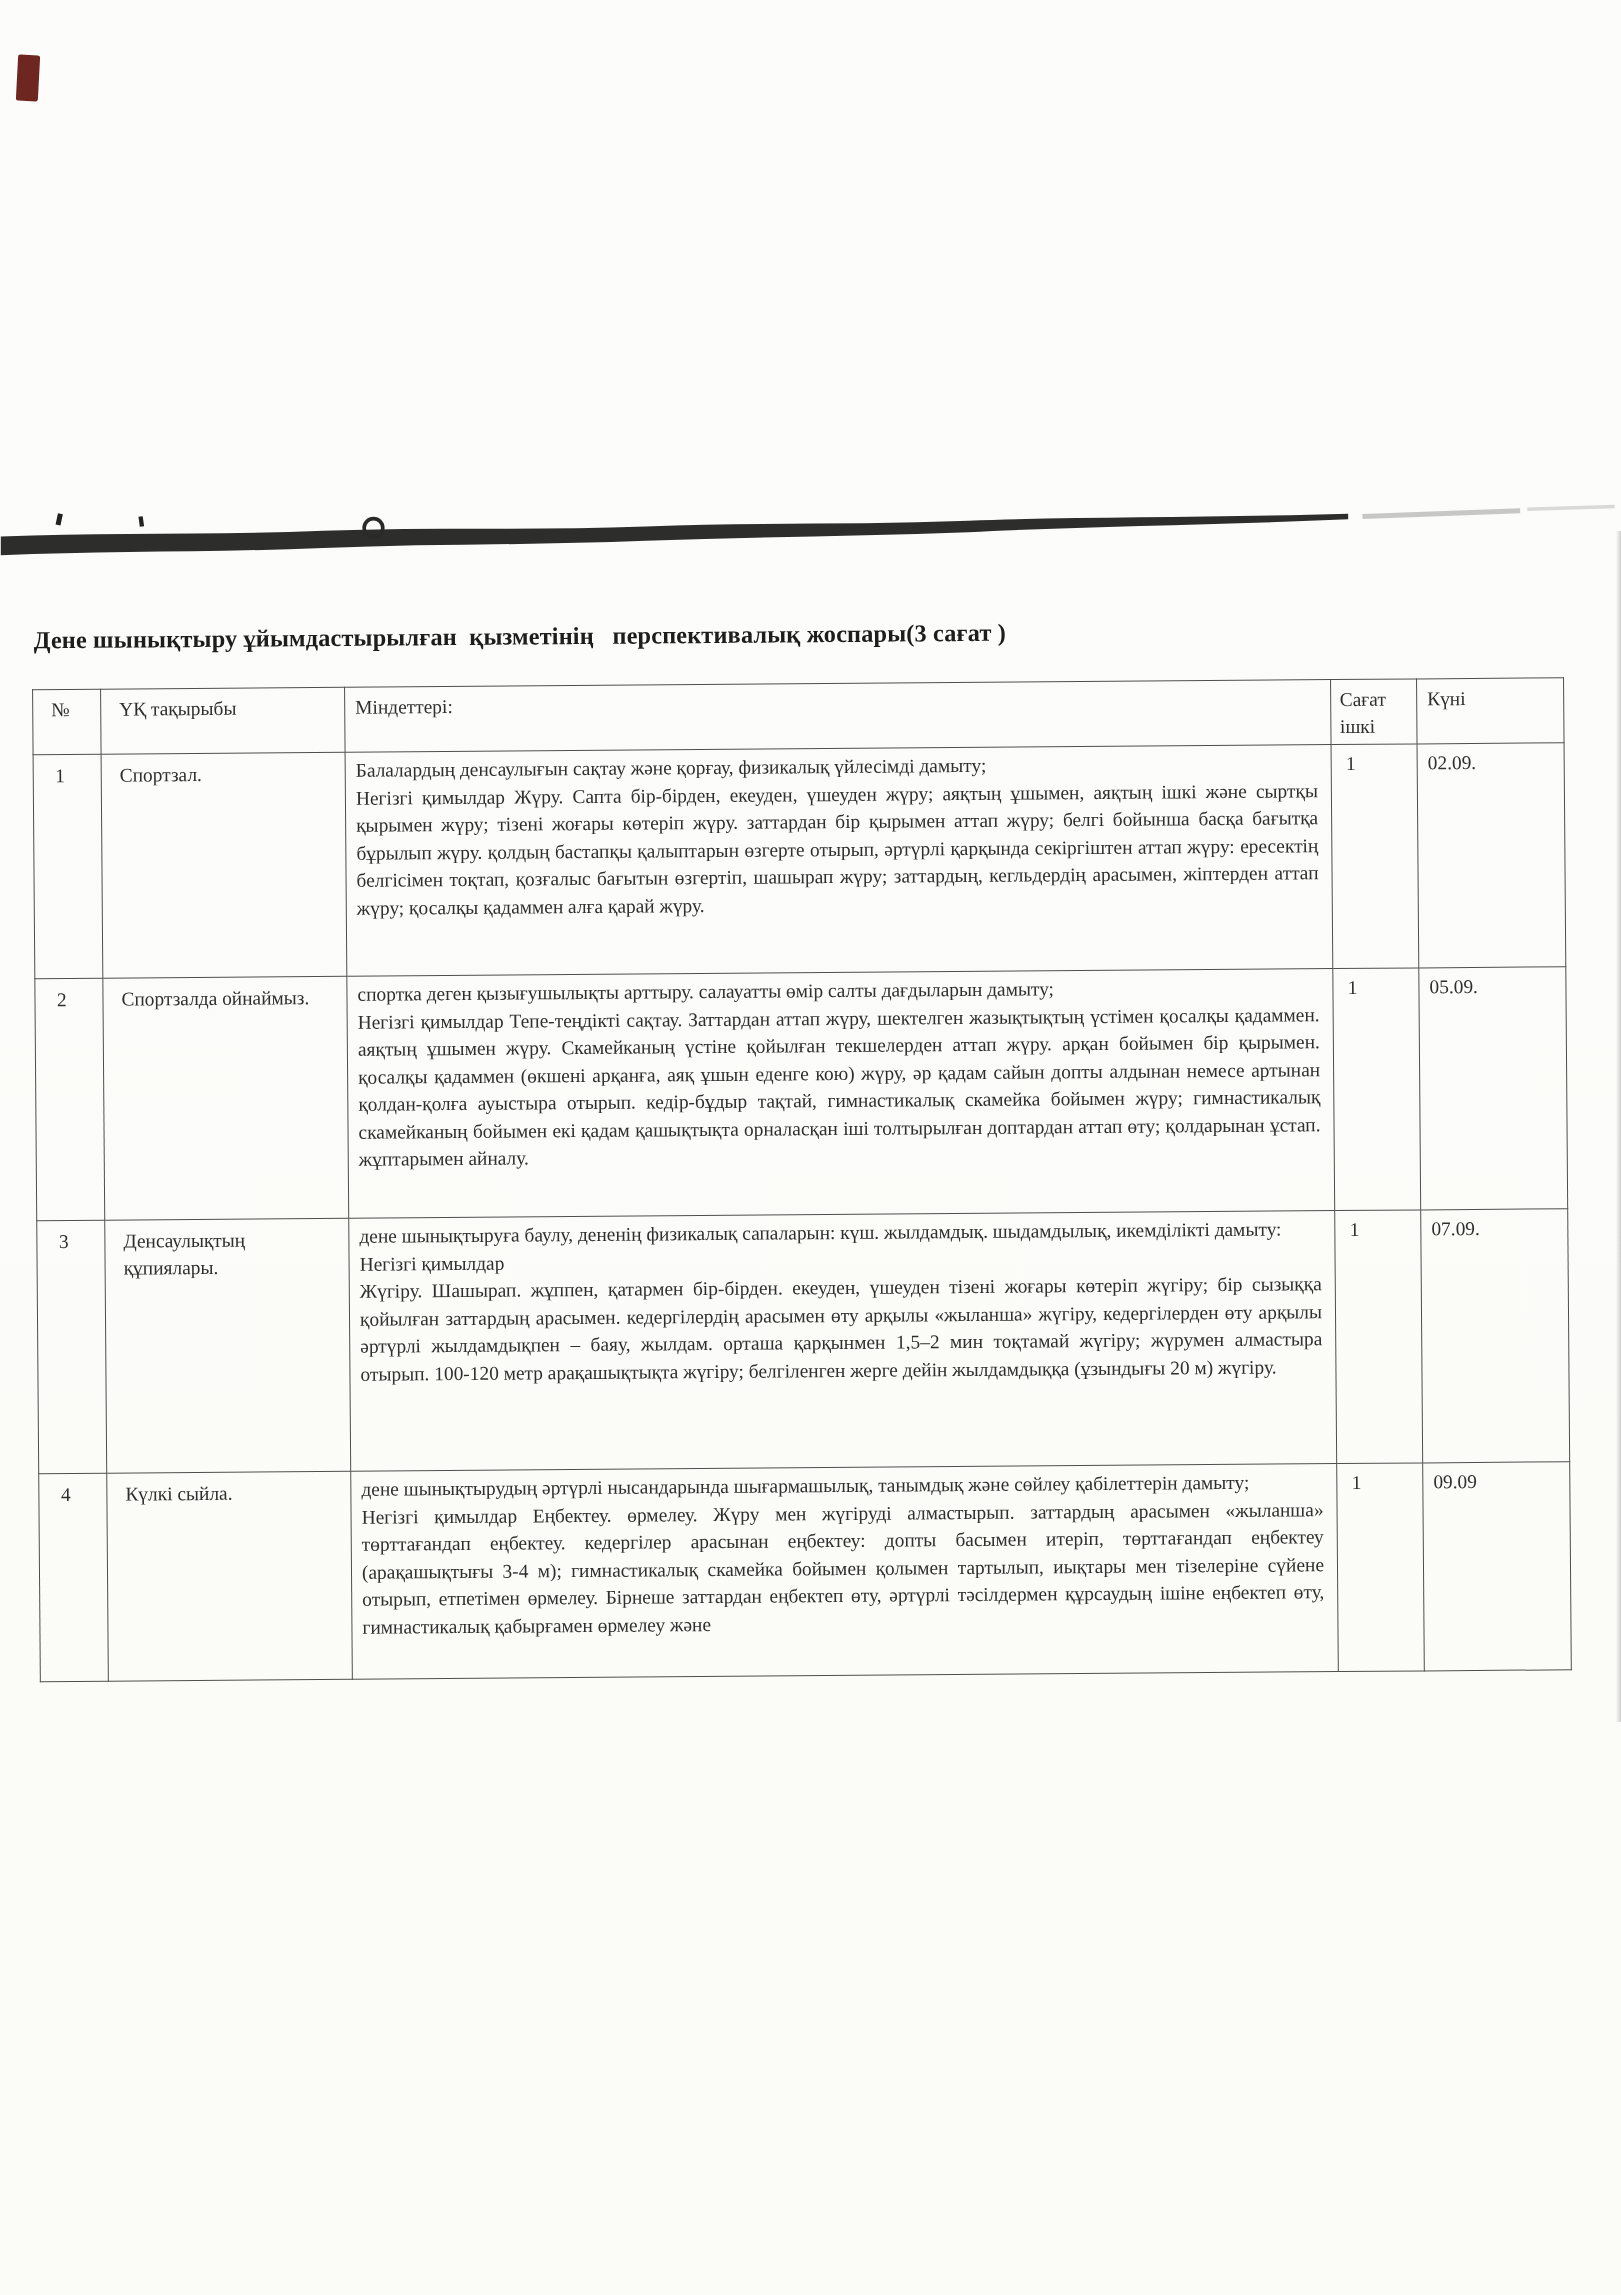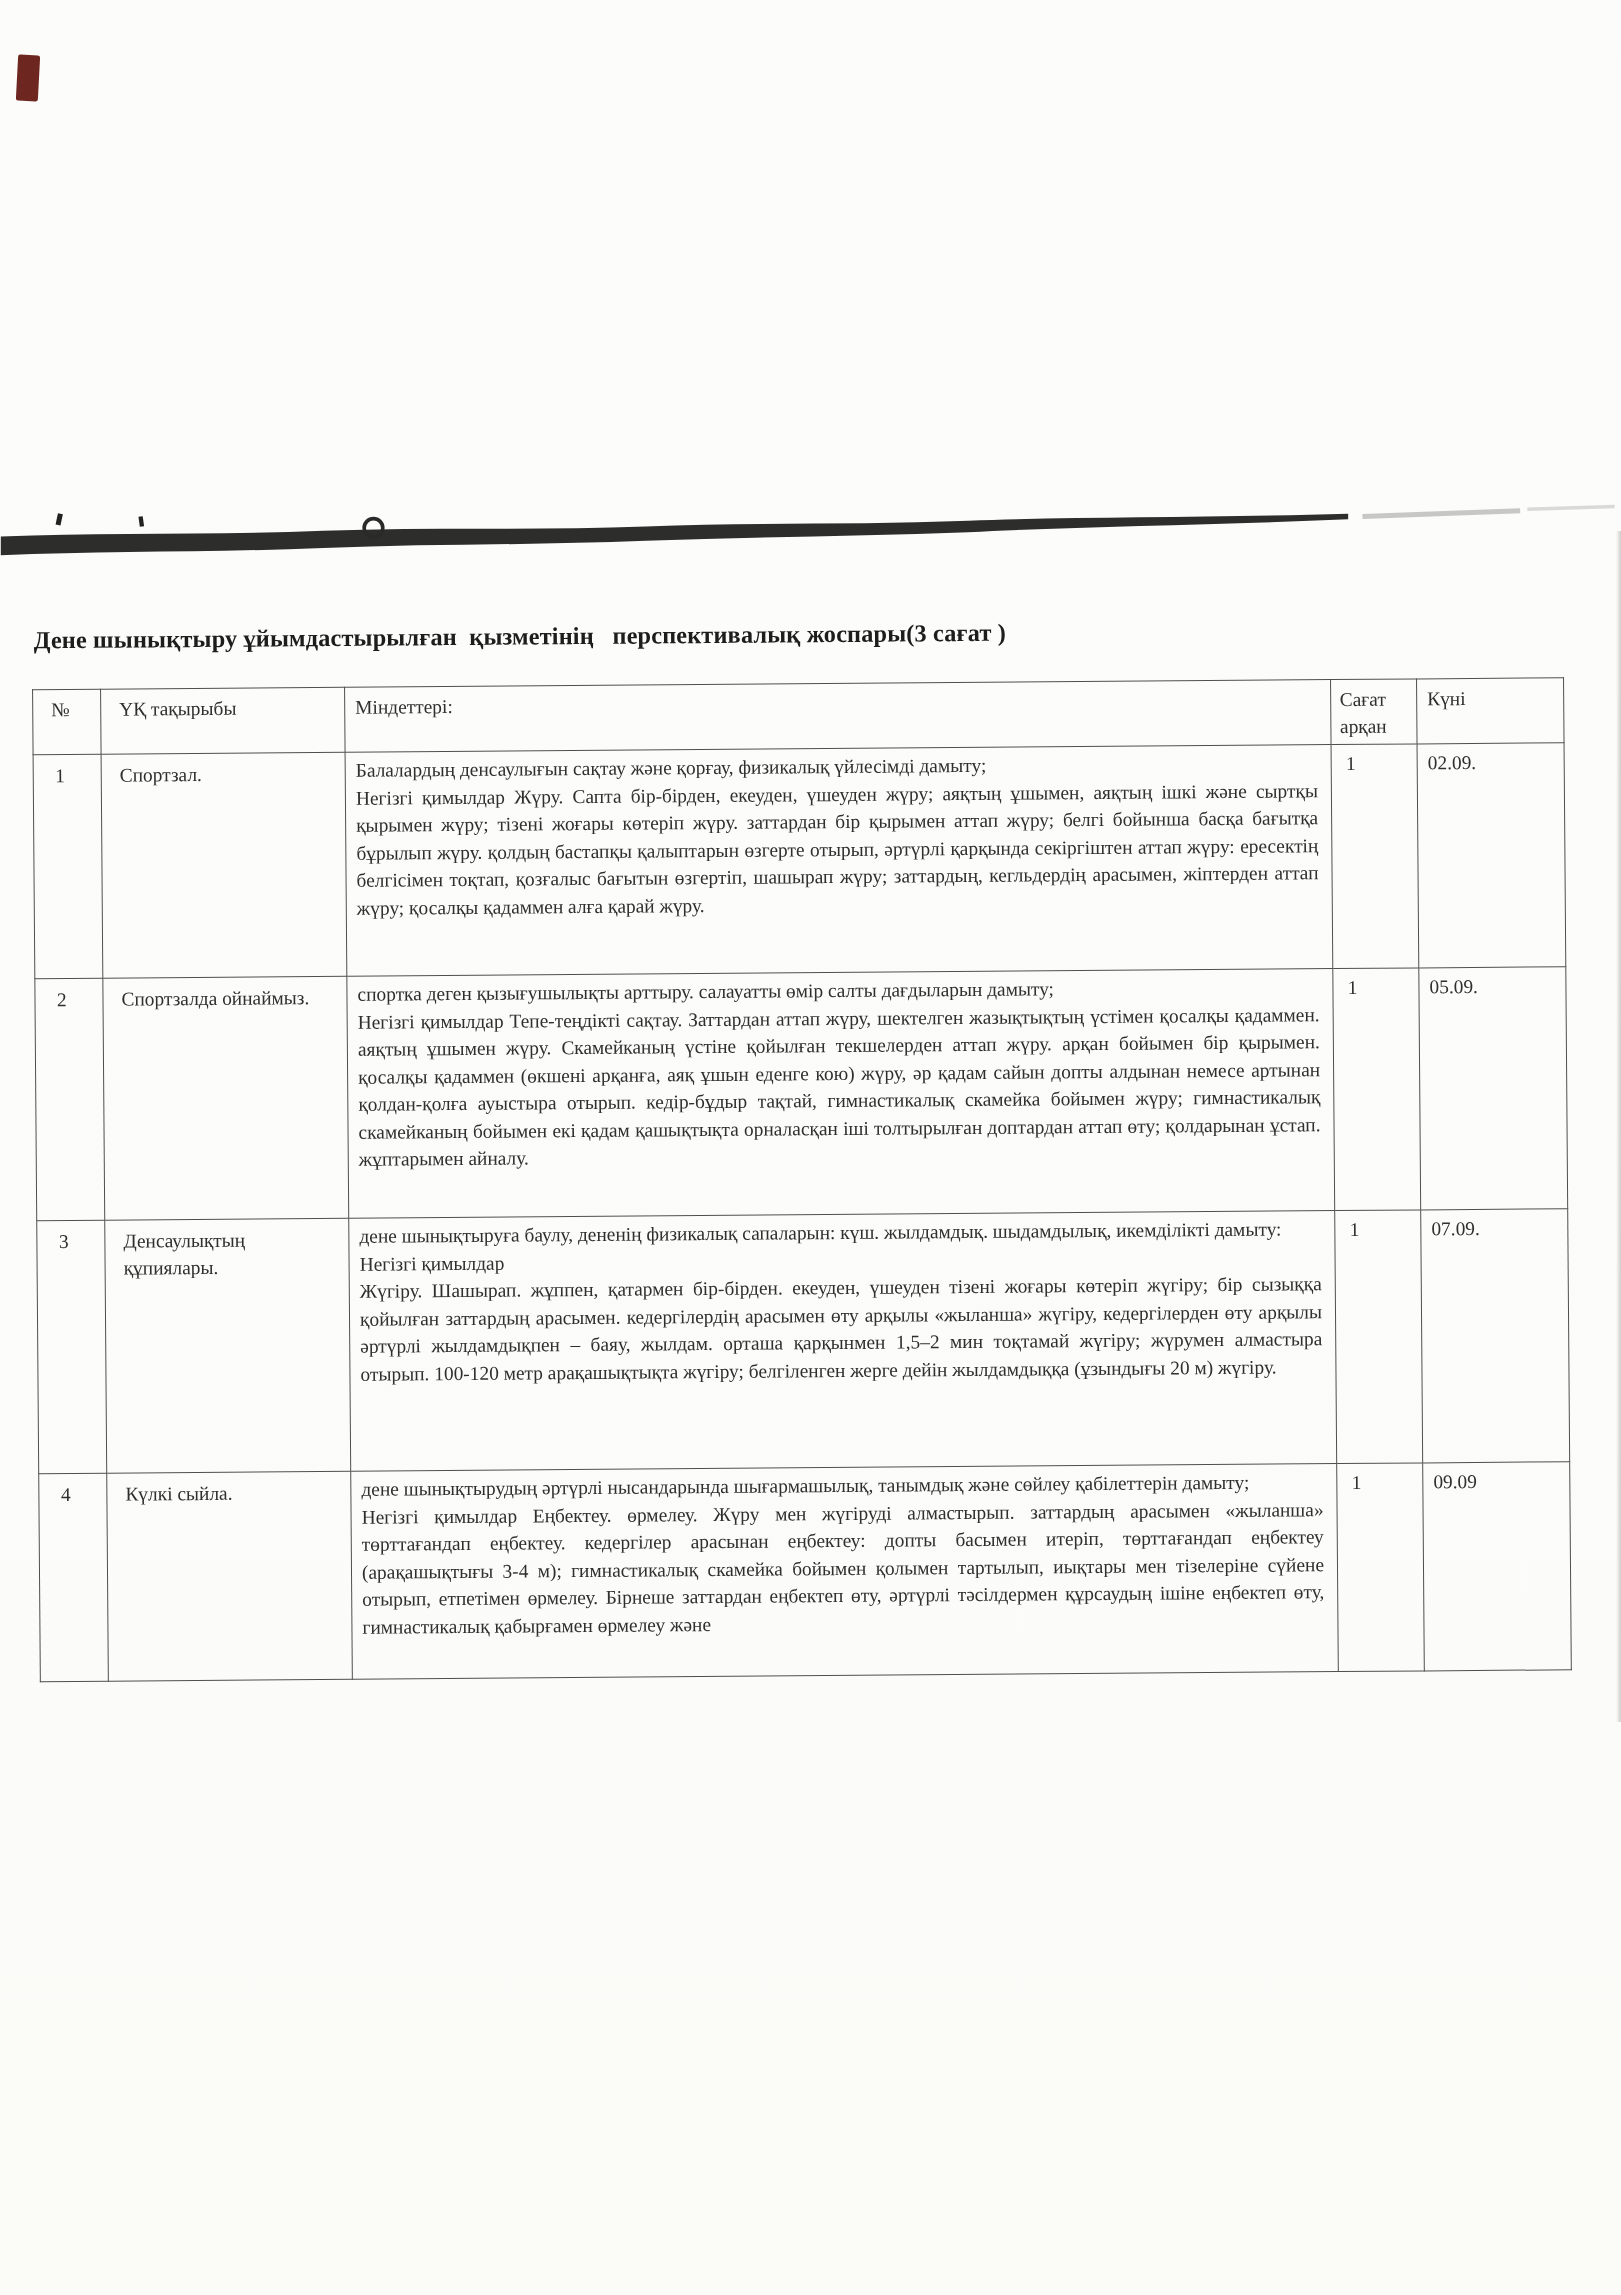--- a/index.html
+++ b/index.html
@@ -77,21 +77,21 @@
           <col class="c-topic">
           <col class="c-tasks">
           <col class="c-hours">
           <col class="c-date">
       </colgroup>
       <thead>
         <tr style="height:56px;">
           <th class="h-num">№</th>
           <th class="h-topic">ҮҚ тақырыбы</th>
           <th class="h-tasks">Міндеттері:</th>
-          <th class="h-hours">Сағат арқан</th>
+          <th class="h-hours">Сағат ішкі</th>
           <th class="h-date">Күні</th>
         </tr>
       </thead>
       <tbody>
         <tr style="height:224px;">
           <td class="c-num">1</td>
           <td class="c-topic">Спортзал.</td>
           <td class="c-tasks">
             <div class="para">Балалардың денсаулығын сақтау және қорғау, физикалық үйлесімді дамыту;</div>
             <div class="para">Негізгі қимылдар Жүру. Сапта бір-бірден, екеуден, үшеуден жүру; аяқтың ұшымен, аяқтың ішкі және сыртқы қырымен жүру; тізені жоғары көтеріп жүру. заттардан бір қырымен аттап жүру; белгі бойынша басқа бағытқа бұрылып жүру. қолдың бастапқы қалыптарын өзгерте отырып, әртүрлі қарқында секіргіштен аттап жүру: ересектің белгісімен тоқтап, қозғалыс бағытын өзгертіп, шашырап жүру; заттардың, кегльдердің арасымен, жіптерден аттап жүру; қосалқы қадаммен алға қарай жүру.</div>

